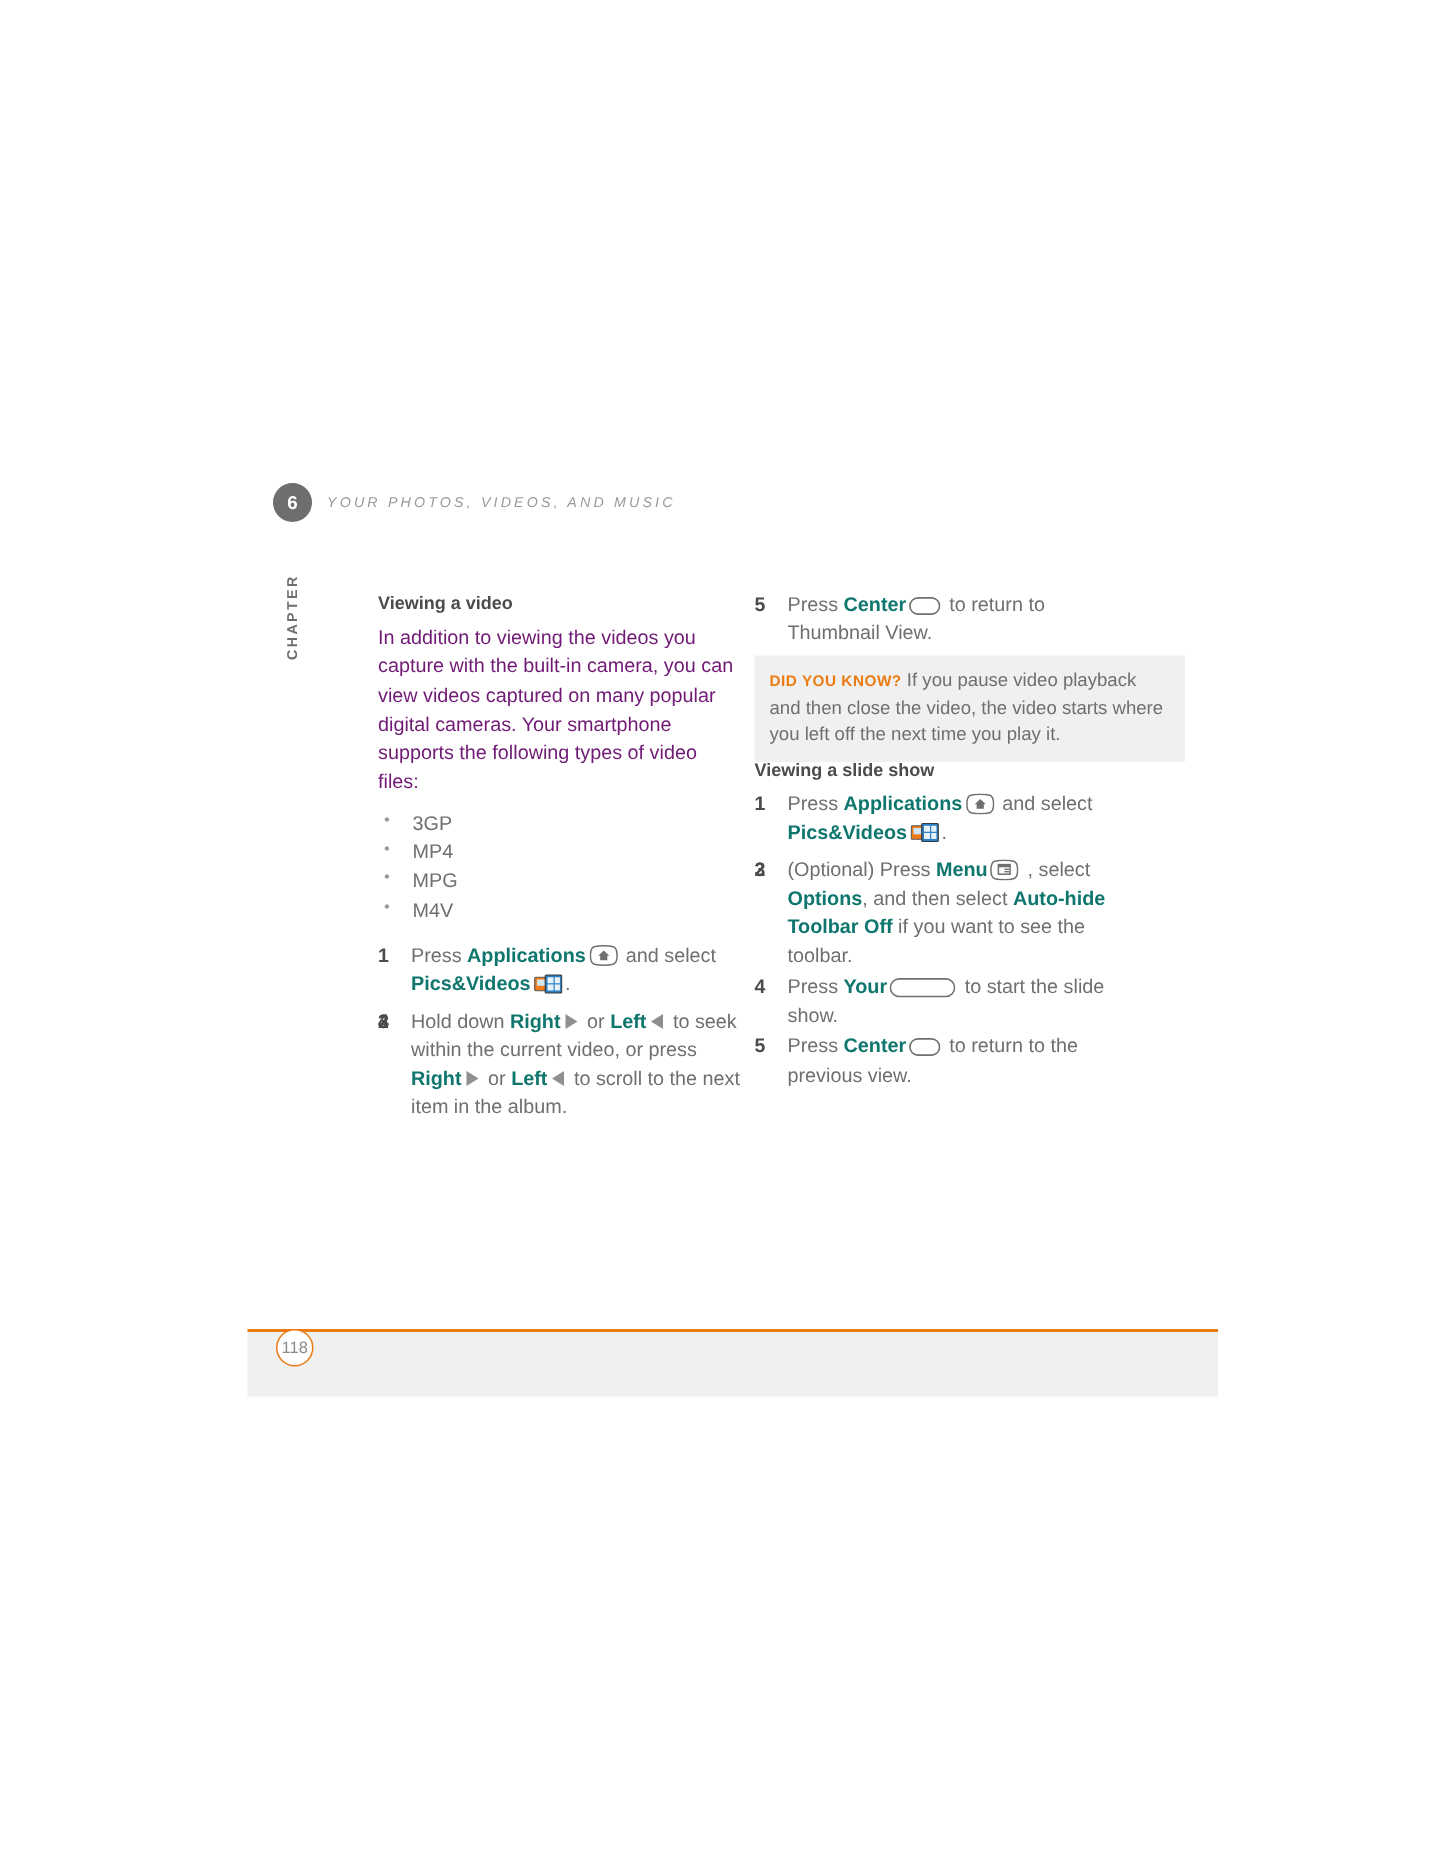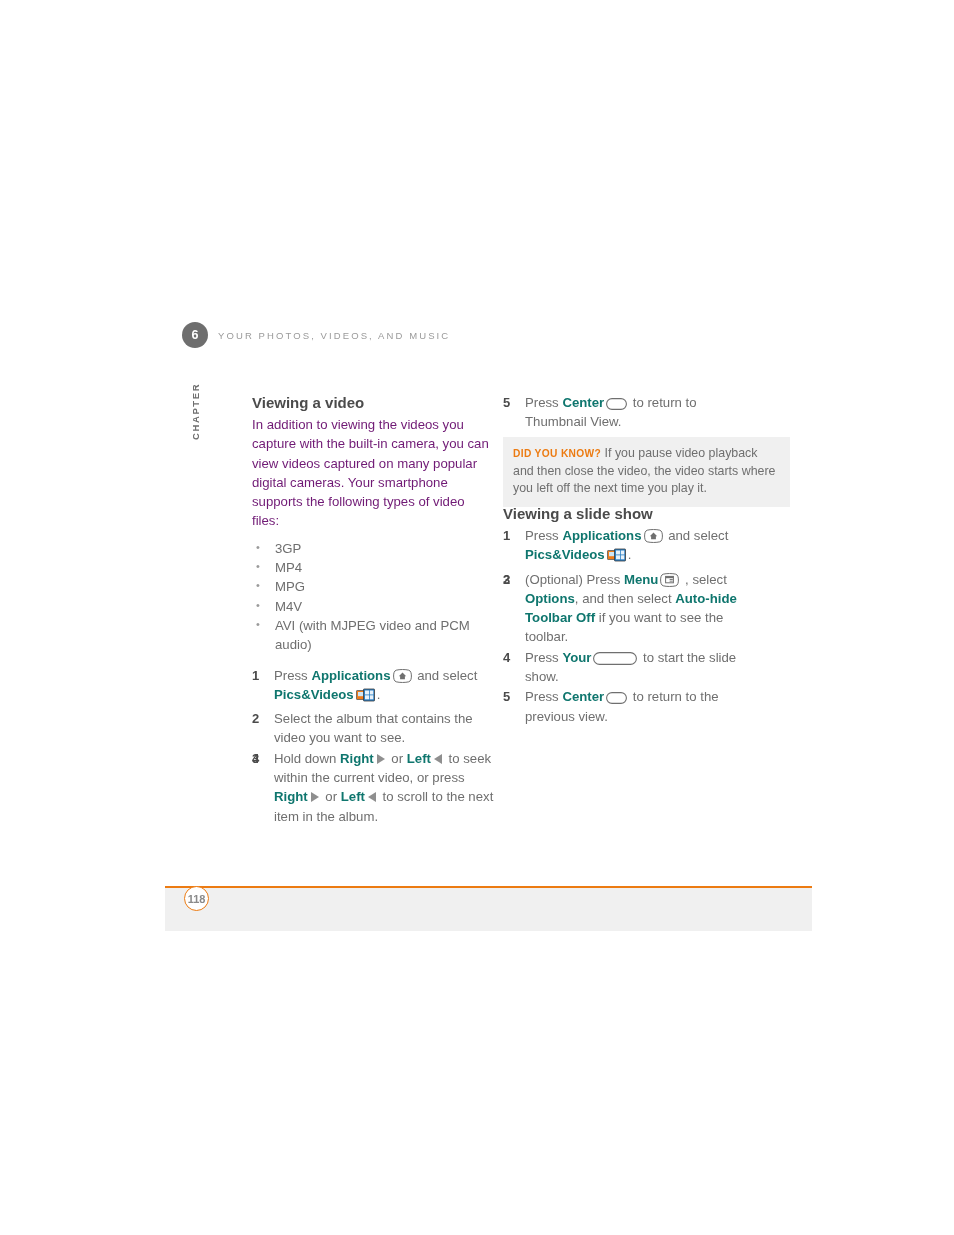--- a/index.html
+++ b/index.html
@@ -44,20 +44,21 @@
     align-items: center;
     justify-content: center;
     letter-spacing: 0;
   }
   .running-head-title {
     font-size: 9.5px;
     letter-spacing: 2.1px;
     color: #9a9a9a;
     white-space: nowrap;
     text-transform: uppercase;
+    font-style: italic;
   }
 
   
   .chapter-vertical {
     position: absolute;
     left: 190px;
     top: 360px;
     width: 14px;
     height: 80px;
     font-size: 9.5px;
@@ -81,21 +82,21 @@
   .col-left {
     left: 252px;
     width: 243px;
   }
   .col-right {
     left: 503px;
     width: 243px;
   }
 
   h2.section-heading {
-    font-size: 15px;
+    font-size: 12px;
     font-weight: bold;
     color: #4b4b4b;
     margin: 0 0 3px 0;
     line-height: 19px;
   }
 
   p.body-text {
     margin: 0 0 8px 0;
     color: #701a75;
   }
@@ -223,21 +224,20 @@
     width: 23px;
     height: 23px;
     border-radius: 50%;
     border: 1.2px solid #ec7b12;
     background: #ffffff;
     color: #8a8a8a;
     font-size: 11px;
     display: flex;
     align-items: center;
     justify-content: center;
-    font-weight: bold;
   }
 </style>
 </head>
 <body>
 
 <div class="page">
 
   <div class="running-head">
     <div class="chapter-badge">6</div>
     <div class="running-head-title">YOUR PHOTOS, VIDEOS, AND MUSIC</div>
@@ -249,21 +249,20 @@
 
     <h2 class="section-heading">Viewing a video</h2>
 
     <p class="body-text">In addition to viewing the videos you capture with the built-in camera, you can view videos captured on many popular digital cameras. Your smartphone supports the following types of video files:</p>
 
     <ul class="bullets">
       <li>3GP</li>
       <li>MP4</li>
       <li>MPG</li>
       <li>M4V</li>
-      <li>AVI (with MJPEG video and PCM audio)</li>
     </ul>
 
     <div class="steps-gap"></div>
 
     <ol class="steps">
 
       <li>
         <span class="num">1</span><span>Press </span><b>Applications</b><span class="key"><svg width="19" height="14" viewBox="0 0 19 14">
               <path d="M3.2 1.2 C6.5 0.3, 12.5 0.3, 15.8 1.2 C17.9 1.8, 18.4 4.5, 18.4 7 C18.4 9.5, 17.9 12.2, 15.8 12.8 C12.5 13.7, 6.5 13.7, 3.2 12.8 C1.1 12.2, 0.6 9.5, 0.6 7 C0.6 4.5, 1.1 1.8, 3.2 1.2 Z" fill="none" stroke="#6f6f6f" stroke-width="1"></path>
               <path d="M9.5 3.6 L13.2 7.2 L11.9 7.2 L11.9 10.2 L7.1 10.2 L7.1 7.2 L5.8 7.2 Z" fill="#6f6f6f"></path>
@@ -272,21 +271,21 @@
               <rect x="2" y="4" width="7" height="4.2" fill="#cfe6f5"></rect>
               <rect x="7.5" y="1" width="11" height="12" rx="0.6" fill="#2b7fc4" stroke="#3a3a3a" stroke-width="0.8"></rect>
               <rect x="9" y="2.5" width="4" height="4" fill="#e8f2fa"></rect>
               <rect x="13.8" y="2.5" width="3.5" height="4" fill="#e8f2fa"></rect>
               <rect x="9" y="7.3" width="4" height="4" fill="#e8f2fa"></rect>
               <rect x="13.8" y="7.3" width="3.5" height="4" fill="#e8f2fa"></rect>
             </svg></span><span>.</span>
       </li>
 
       <li>
-        <span class="num">2</span><span>Select the album that contains the video you want to see.</span>
+        <span class="num">2</span>
       </li>
 
       <li>
         <span class="num">3</span>
       </li>
 
       <li>
         <span class="num">4</span><span>Hold down </span><b>Right</b><span class="tri tri-right"></span><span> or </span><b>Left</b><span class="tri tri-left"></span><span> to seek within the current video, or press </span><b>Right</b><span class="tri tri-right"></span><span> or </span><b>Left</b><span class="tri tri-left"></span><span> to scroll to the next item in the album.</span>
       </li>
 

